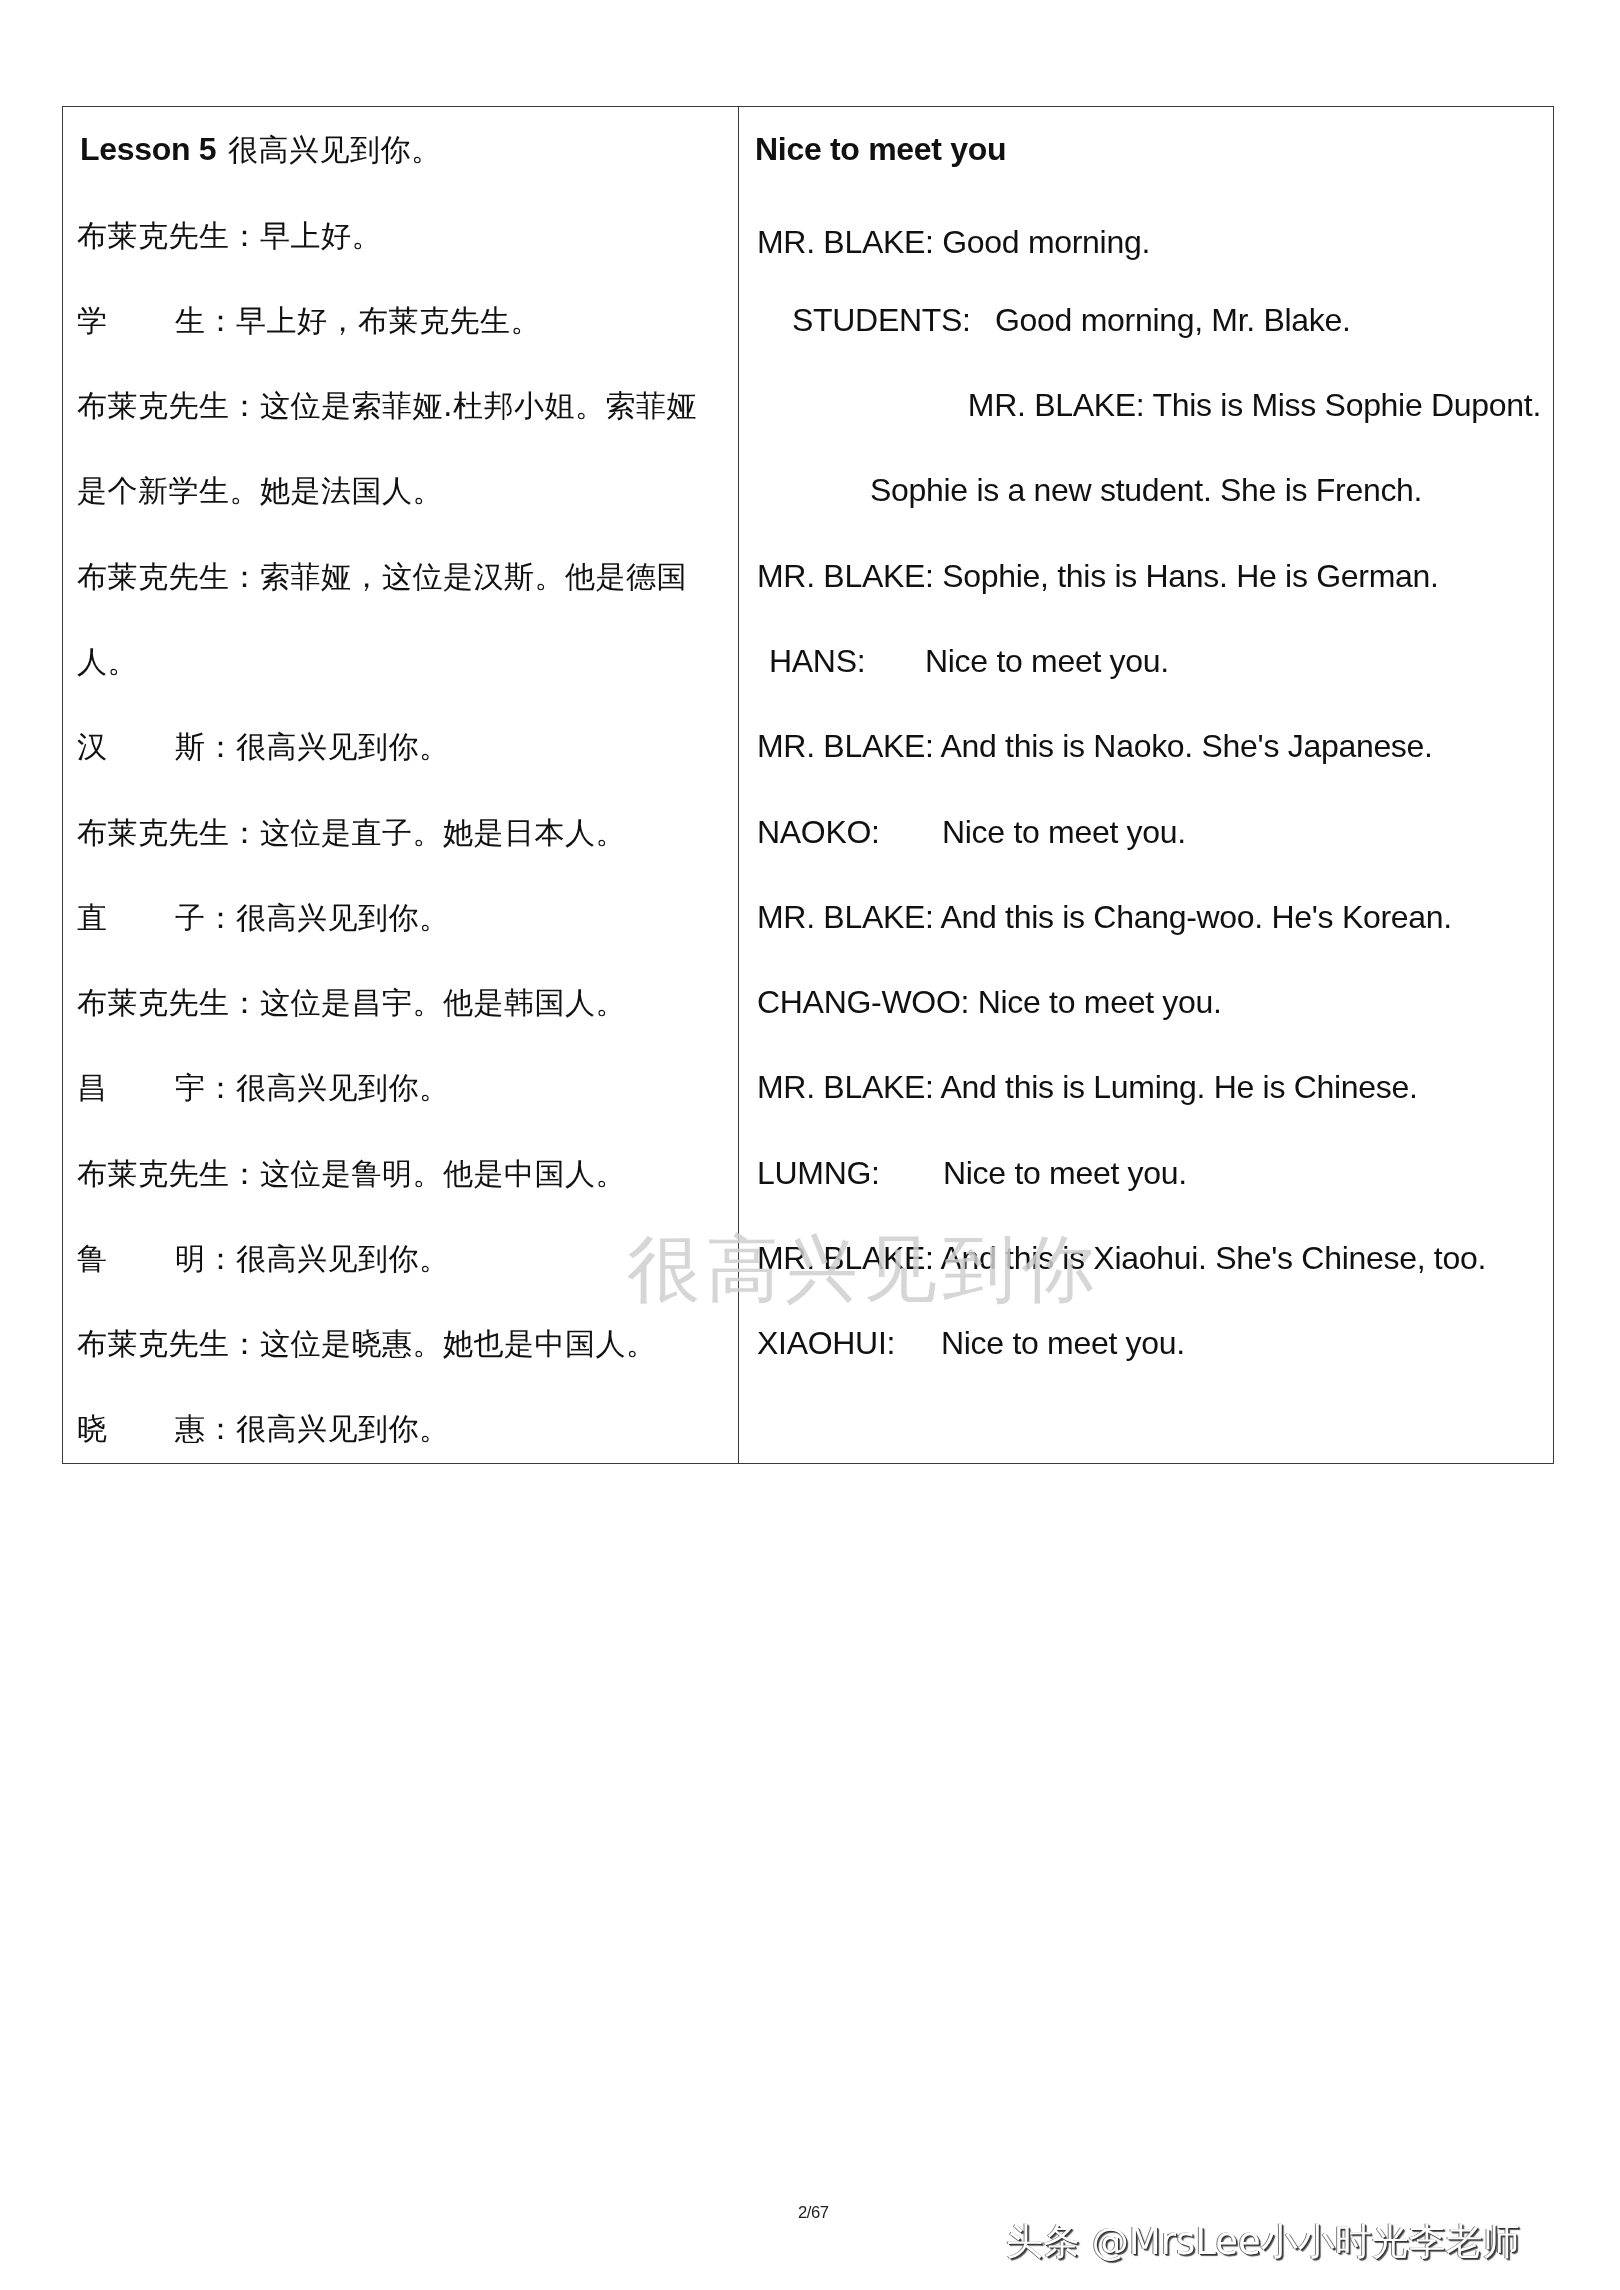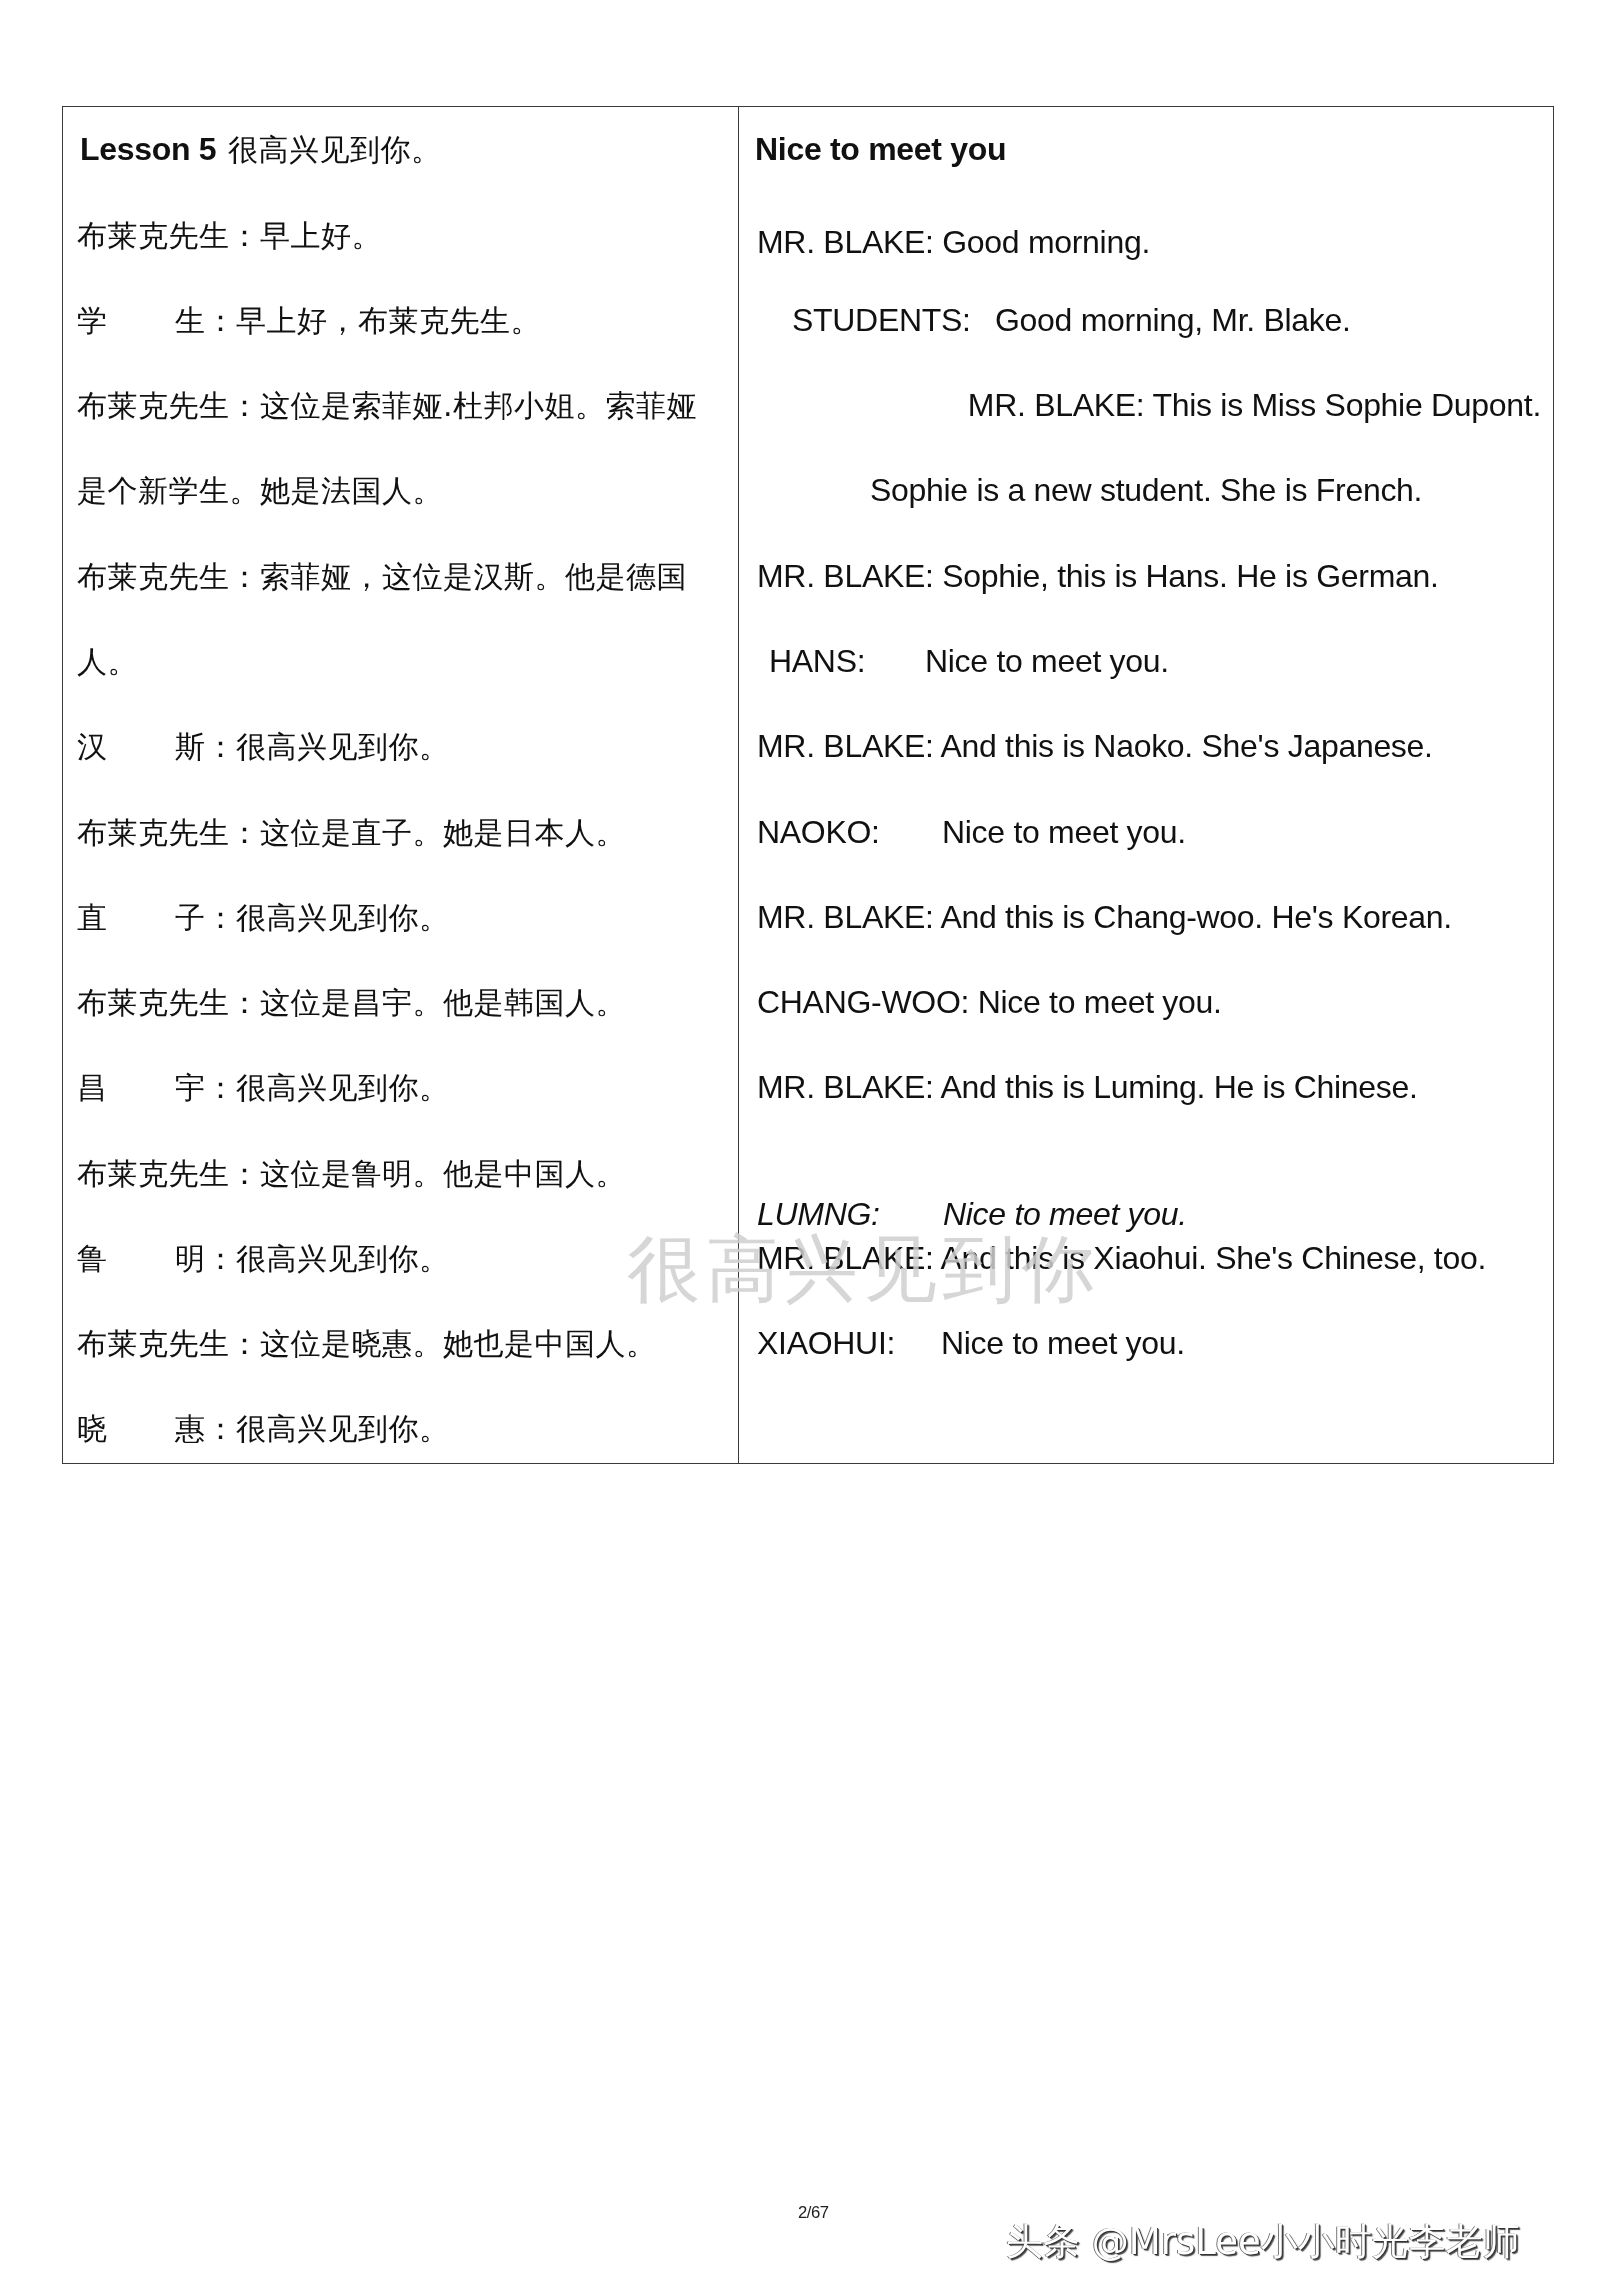--- a/index.html
+++ b/index.html
@@ -133,21 +133,21 @@
 </div>
 <div class="line en" style="left:757px; top:896px; width:784px;">
   <span>MR. BLAKE:</span> <span>And this is Chang-woo. He's Korean.</span>
 </div>
 <div class="line en" style="left:757px; top:981px; width:784px;">
   <span>CHANG-WOO:</span> <span>Nice to meet you.</span>
 </div>
 <div class="line en" style="left:757px; top:1066px; width:784px;">
   <span>MR. BLAKE:</span> <span>And this is Luming. He is Chinese.</span>
 </div>
-<div class="line en" style="left:757px; top:1193px; width:784px;font-style:italic;">
+<div class="line en" style="left:757px; top:1152px; width:784px;">
   <span class="seg" style="left:0;">LUMNG:</span>
   <span class="seg" style="left:186px;">Nice to meet you.</span>
 </div>
 <div class="line en" style="left:757px; top:1237px; width:784px;">
   <span>MR. BLAKE:</span> <span>And this is Xiaohui. She's Chinese, too.</span>
 </div>
 <div class="line en" style="left:757px; top:1322px; width:784px;">
   <span class="seg" style="left:0;">XIAOHUI:</span>
   <span class="seg" style="left:184px;">Nice to meet you.</span>
 </div>

